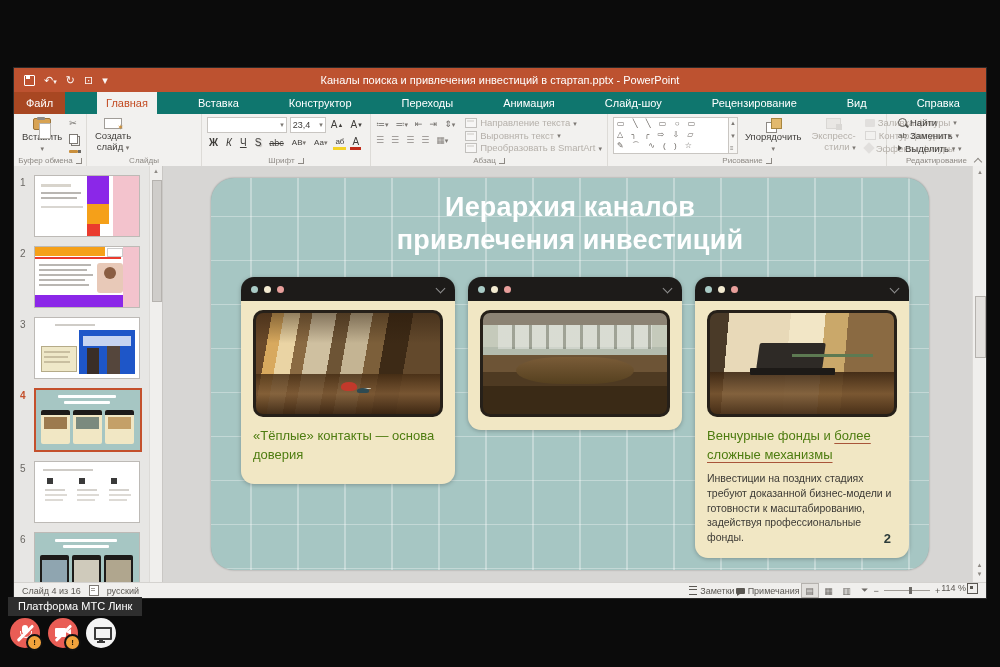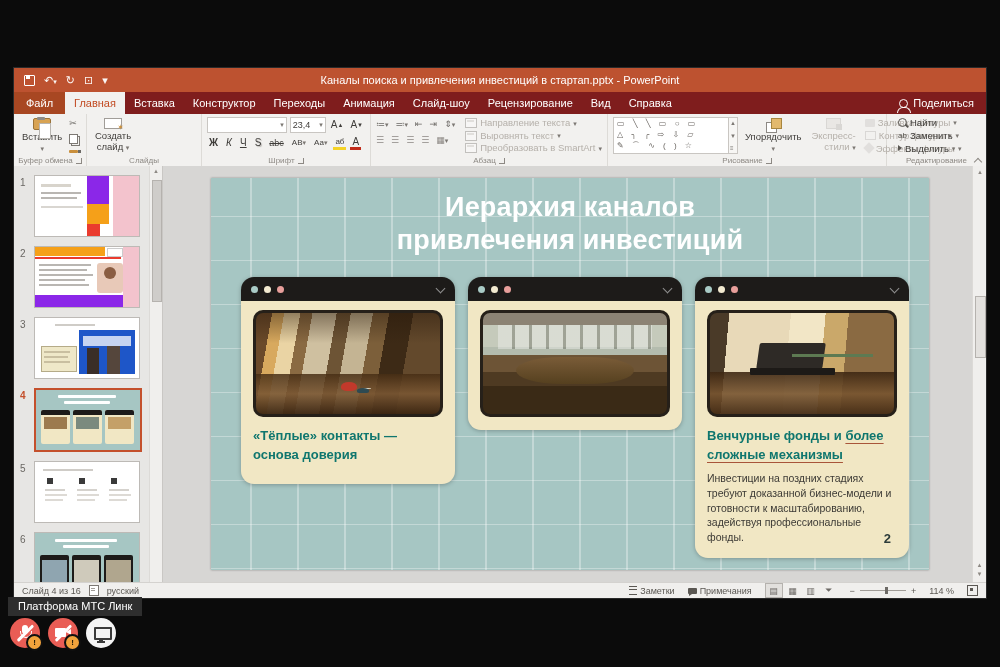--- a/index.html
+++ b/index.html
@@ -19,21 +19,21 @@
   .ic-save::after{content:"";position:absolute;left:1px;top:0;width:4px;height:3px;background:#fff;}
   .dim{opacity:.45;}
   .tb-title{position:absolute;left:0;right:0;text-align:center;font-size:11px;color:#fff;pointer-events:none;}
   .tb-right{margin-left:auto;display:flex;align-items:center;height:100%;}
   .login-btn{background:#f6e9e1;color:#8c3a1d;font-size:10px;padding:2px 9px;border-radius:2px;margin-right:10px;cursor:pointer;}
   .tb-btn{width:30px;height:100%;display:flex;align-items:center;justify-content:center;font-size:11px;color:#fff;}
   .ic-restore{width:8px;height:8px;border:1px solid #fff;}
   .ic-ribbonopts{width:10px;height:8px;border:1px solid #fff;position:relative;}
   .ic-ribbonopts::after{content:"";position:absolute;left:0;top:2px;width:10px;height:1px;background:#fff;}
   
-  .tabsrow{height:22px;background:#7f1d1d;display:flex;align-items:stretch;color:#fff;font-size:11px;position:relative;}
+  .tabsrow{height:22px;background:#0f766e;display:flex;align-items:stretch;color:#fff;font-size:11px;position:relative;gap:32px;}
   .tab{padding:0 9px;display:flex;align-items:center;cursor:pointer;white-space:nowrap;}
   .tab.file{background:#a84722;padding:0 12px;}
   .tab.active{background:#f2f1ef;color:#c24a21;}
   .tellme{display:flex;align-items:center;gap:5px;padding:0 8px;}
   .bulb{width:8px;height:8px;border:1.5px solid #ffd24d;border-radius:50%;position:relative;}
   .bulb::after{content:"";position:absolute;left:2px;top:8px;width:2px;height:2px;background:#ffd24d;}
   .share-area{margin-left:auto;display:flex;align-items:center;gap:5px;padding:0 12px;}
   .person{width:7px;height:7px;border:1.5px solid #fff;border-radius:50%;position:relative;}
   .person::after{content:"";position:absolute;left:-3px;top:7px;width:12px;height:5px;border:1.5px solid #fff;border-bottom:none;border-radius:6px 6px 0 0;}
   
@@ -104,21 +104,21 @@
   .panelscroll .pthumb{position:absolute;top:14px;left:2px;width:8px;height:120px;background:#cfcdca;border:1px solid #b5b2ae;}
   
   .editor{flex:1;background:#d7d6d4;position:relative;overflow:hidden;}
   .vscroll{position:absolute;right:0;top:0;bottom:0;width:13px;background:#f0efed;border-left:1px solid #dcdad7;font-size:6px;color:#8d8984;}
   .vscroll .up{position:absolute;top:3px;left:4px;}
   .vscroll .vthumb{position:absolute;top:130px;left:2px;width:9px;height:60px;background:#e3e1de;border:1px solid #b5b2ae;}
   .vscroll .navs{position:absolute;bottom:3px;left:0;right:0;text-align:center;line-height:1.6;}
   
   .slide{position:absolute;left:48px;top:12px;width:718px;height:392px;background:#a6c6c3;
     background-image:linear-gradient(rgba(255,255,255,.32) 1.5px,transparent 1.5px),linear-gradient(90deg,rgba(255,255,255,.32) 1.5px,transparent 1.5px);
-    background-size:47px 44px;background-position:-8px -6px;box-shadow:0 0 2px rgba(0,0,0,.35);}
+    background-size:47px 44px;background-position:-8px -6px;box-shadow:0 0 2px rgba(0,0,0,.35);border-radius:23px;}
   .slide-title{margin-top:13px;text-align:center;color:#fff;font-weight:bold;font-size:27px;line-height:1.22;letter-spacing:.2px;}
   .cards{position:absolute;left:30px;right:20px;top:99px;display:flex;gap:13px;align-items:flex-start;}
   .card{flex:1;border-radius:13px;filter:drop-shadow(0 1px 2px rgba(0,0,0,.25));}
   .card-hd{background:#1d1b19;border-radius:13px 13px 0 0;height:24px;display:flex;align-items:center;padding:0 10px;gap:6px;}
   .dot{width:7px;height:7px;border-radius:50%;}
   .d1{background:#a9cbc6;} .d2{background:#f2ead0;} .d3{background:#e89f9b;}
   .chev{margin-left:auto;width:8px;height:8px;position:relative;}
   .chev::after{content:"";position:absolute;left:0;top:0;width:6px;height:6px;border-right:1.5px solid #8f8f8f;border-bottom:1.5px solid #8f8f8f;transform:rotate(45deg);}
   .card-bd{background:#f1e7c4;border-radius:0 0 13px 13px;padding:9px 12px 13px;}
   .photo{height:101px;border:3px solid #262019;border-radius:10px;}
@@ -137,29 +137,29 @@
   .photo2::before{content:"";position:absolute;left:18%;right:18%;top:44%;height:26%;background:linear-gradient(to bottom,#7a5c38,#55401f);border-radius:45%/60%;}
   .photo2::after{content:"";position:absolute;left:8%;top:12%;width:84%;height:24%;background:repeating-linear-gradient(90deg,rgba(255,255,255,.35) 0 14px,rgba(90,90,80,.35) 14px 17px);}
   .photo3{background:
     linear-gradient(to bottom,transparent 58%,rgba(60,38,18,.9) 58%,rgba(120,85,48,.9) 80%,rgba(70,45,22,.95) 100%),
     linear-gradient(95deg,#4a3categ 0,#4a3a28 0 10%,#e8d9b8 10% 42%,#f2e6c6 42% 60%,#caa86a 60% 72%,#8a6a42 72% 100%);
     background:
     linear-gradient(to bottom,transparent 58%,rgba(60,38,18,.9) 58%,rgba(120,85,48,.9) 80%,rgba(70,45,22,.95) 100%),
     linear-gradient(95deg,#4a3a28 0 10%,#e8d9b8 10% 42%,#f2e6c6 42% 60%,#caa86a 60% 72%,#8a6a42 72% 100%);position:relative;overflow:hidden;}
   .photo3::before{content:"";position:absolute;left:26%;top:30%;width:36%;height:26%;background:#2e2a26;border-radius:2px;transform:skewX(-8deg);}
   .photo3::after{content:"";position:absolute;left:22%;top:54%;width:46%;height:7%;background:#1d1a17;border-radius:1px;box-shadow:40px -16px 0 -2px #5d7a52;}
-  .card-title{font-size:13px;font-weight:bold;color:#0f766e;margin:10px 0 6px;line-height:1.45;}
+  .card-title{font-size:13px;font-weight:normal;color:#4d7c0f;margin:10px 0 6px;line-height:1.45;}
   .card-title .u{text-decoration:underline;text-decoration-color:#a8553a;text-underline-offset:2.5px;}
   .card-text{font-size:10.5px;color:#3c3a35;line-height:1.42;}
   .pagenum{position:absolute;right:38px;bottom:24px;font-size:13px;font-weight:bold;color:#2c3b3a;}
   
   .statusbar{position:absolute;left:0;right:0;bottom:0;height:15px;background:#f0efed;border-top:1px solid #d4d2cf;display:flex;align-items:center;font-size:9px;color:#5a5752;padding:0 8px;gap:8px;}
   .ic-book{width:8px;height:9px;border:1px solid #7c7873;background:#fff;position:relative;}
   .ic-book::after{content:"";position:absolute;left:1px;top:2px;width:4px;height:1px;background:#a19d98;box-shadow:0 2px 0 #a19d98;}
-  .sb-right{margin-left:auto;display:flex;align-items:center;gap:13px;}
+  .sb-right{margin-left:auto;display:flex;gap:1px;}
   .sb-item{display:flex;align-items:center;gap:3px;cursor:pointer;}
   .ic-notes{width:8px;height:7px;border-top:1px solid #5a5752;border-bottom:1px solid #5a5752;position:relative;}
   .ic-notes::after{content:"";position:absolute;left:0;top:2px;width:8px;height:1px;background:#5a5752;}
   .ic-comment{width:9px;height:6px;background:#5a5752;border-radius:1px;position:relative;}
   .ic-comment::after{content:"";position:absolute;left:1px;bottom:-2px;width:0;height:0;border-top:2px solid #5a5752;border-right:3px solid transparent;}
   .views{display:flex;align-items:center;gap:2px;}
   .vbtn{width:16px;height:13px;display:flex;align-items:center;justify-content:center;font-size:9px;color:#6d6a66;cursor:pointer;}
   .vbtn.sel{border:1px solid #b5b2ae;background:#e2e0dd;}
   .zoomctl{display:flex;align-items:center;gap:5px;}
   .ztrack{width:46px;height:1px;background:#a19d98;position:relative;}

